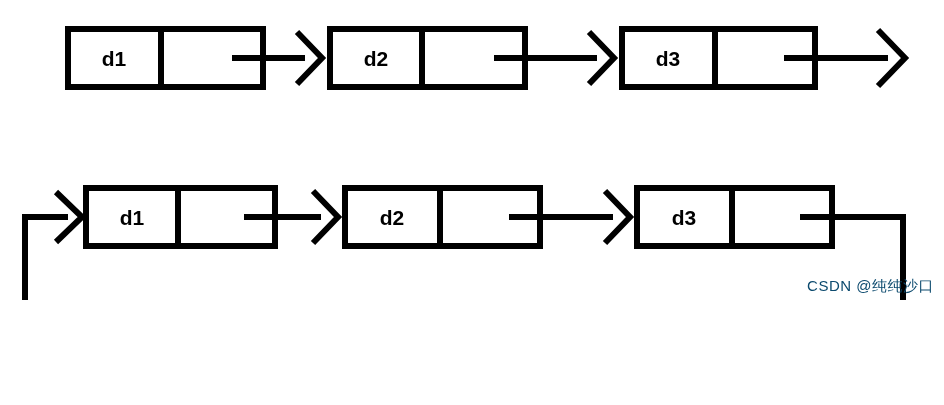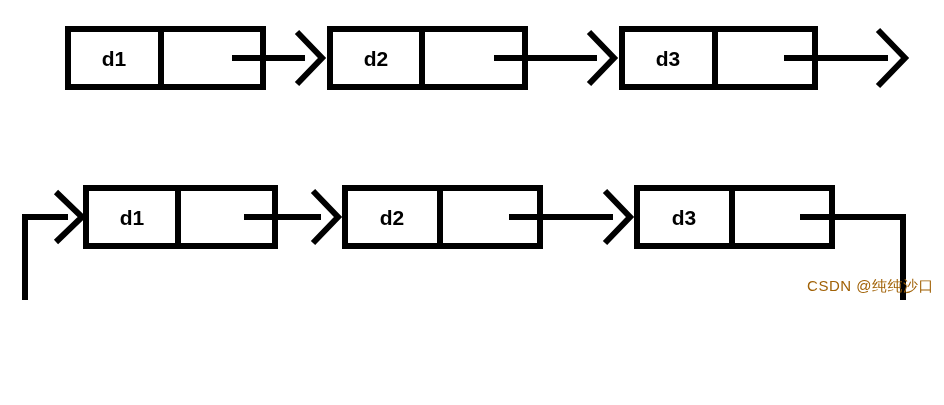--- a/index.html
+++ b/index.html
@@ -47,21 +47,21 @@
   .arrow-head {
     stroke: #000000;
     fill: none;
     stroke-linecap: butt;
     stroke-linejoin: miter;
   }
   .watermark {
     position: absolute;
     right: 10px;
     bottom: 4px;
-    color: #a16207;
+    color: #0c4a6e;
     font-family: "Liberation Sans", sans-serif;
     font-size: 15px;
     letter-spacing: 0.5px;
     white-space: nowrap;
     user-select: none;
   }
 </style>
 </head>
 <body>
 

